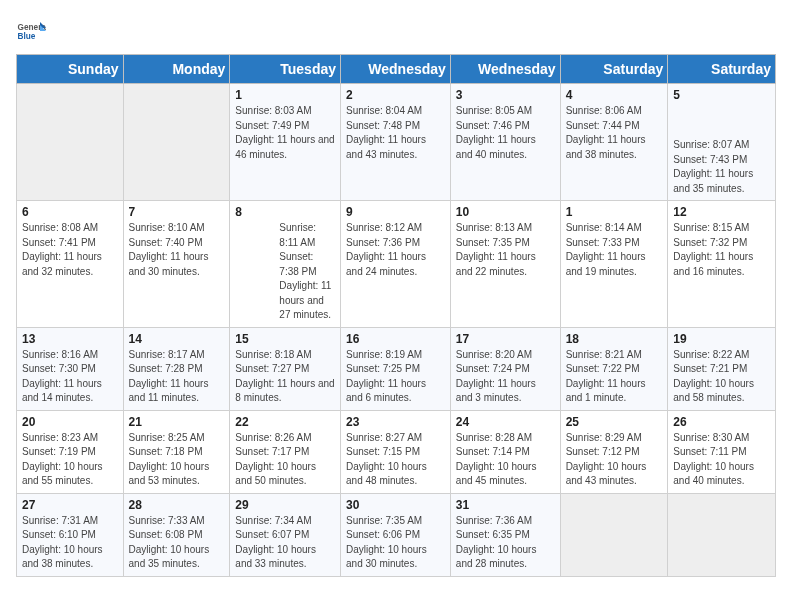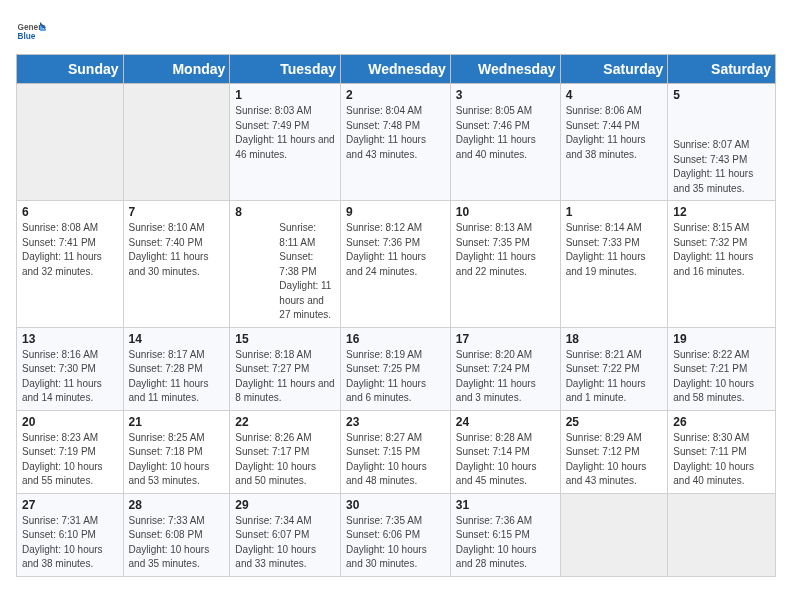--- a/index.html
+++ b/index.html
@@ -297,20 +297,20 @@
         </td>
         <td>
           <div class="day-num">30</div>
           <div class="day-info" style="white-space: pre-line;">Sunrise: 7:35 AM
 Sunset: 6:06 PM
 Daylight: 10 hours and 30 minutes.</div>
         </td>
         <td>
           <div class="day-num">31</div>
           <div class="day-info" style="white-space: pre-line;">Sunrise: 7:36 AM
-Sunset: 6:15 PM
+Sunset: 6:35 PM
 Daylight: 10 hours and 28 minutes.</div>
         </td>
         <td class="empty-cell"></td>
         <td class="empty-cell"></td>
       </tr>
     </tbody>
 </table>
 
 </body></html>

